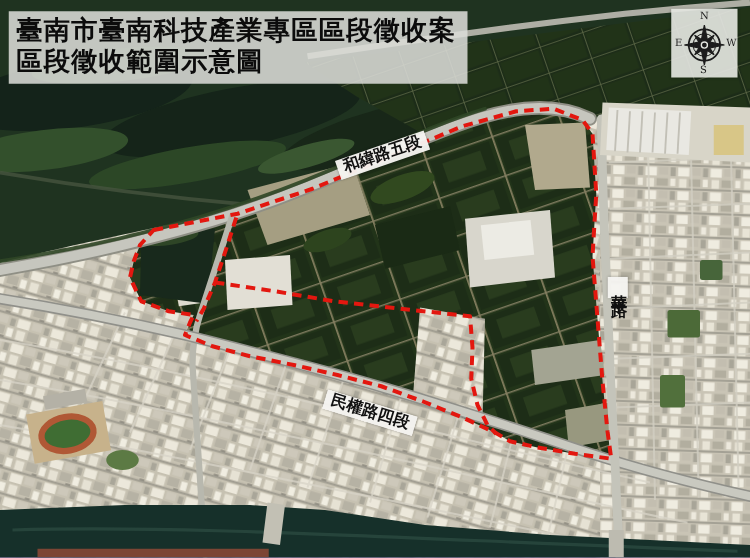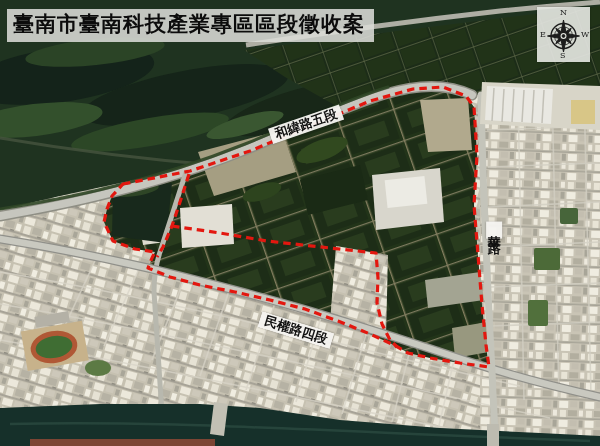--- a/index.html
+++ b/index.html
@@ -214,20 +214,21 @@
 
     <g stroke="#e3170f" stroke-width="3.2" fill="none" stroke-dasharray="7.5 5" stroke-linejoin="round">
       <polygon points="123,184 190,171 250,151 310,126 370,101 413,89 443,87 466,96 474,107 477,155 474,205 478,255 482,305 486,345 489,367 460,363 430,358 408,353 396,346 370,334 338,321 305,309 270,300 235,292 200,285 170,277 148,268 152,258 155,252 135,249 113,241 104,222 107,209 112,196"></polygon>
       <polyline points="189,174 181,199 172,226 163,247 157,257"></polyline>
       <polyline points="172,226 220,233 267,241 330,248 376,253 378,278 377,303 382,324 390,340 397,347"></polyline>
     </g>
   </svg>
 
   <div class="title-block">
     <div>臺南市臺南科技產業專區區段徵收案</div>
+    <div>區段徵收範圍示意圖</div>
   </div>
 
   <div class="road-label top">和緯路五段</div>
   <div class="road-label right">華平路</div>
   <div class="road-label bottom">民權路四段</div>
 
   <div class="compass">
     <svg width="53" height="55" viewBox="0 0 53 55">
       <g transform="translate(26.5,29)" stroke="#1c1c1c" fill="#1c1c1c">
         <circle r="12.5" fill="none" stroke-width="1.4"></circle>

